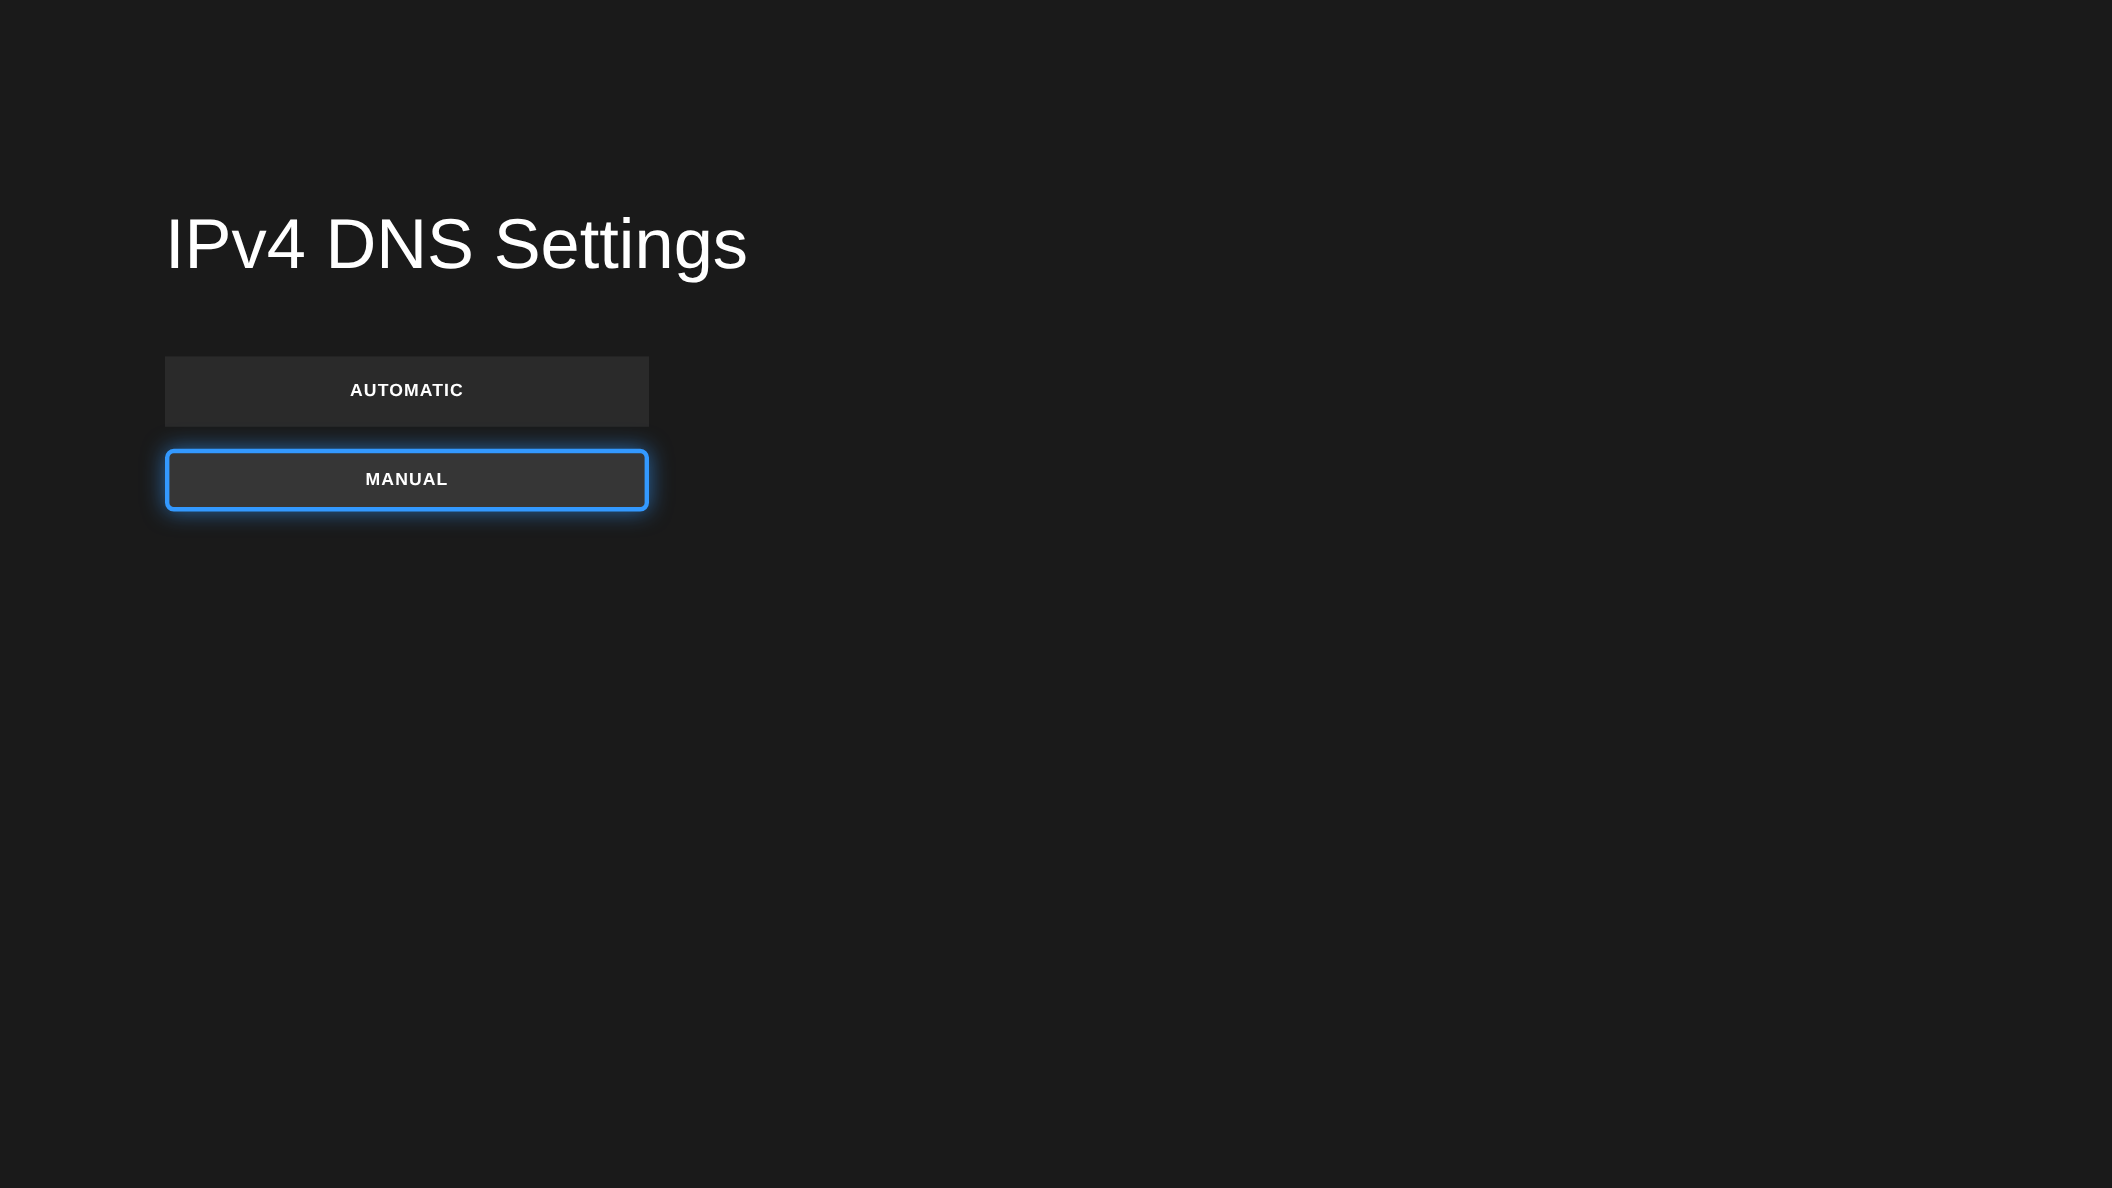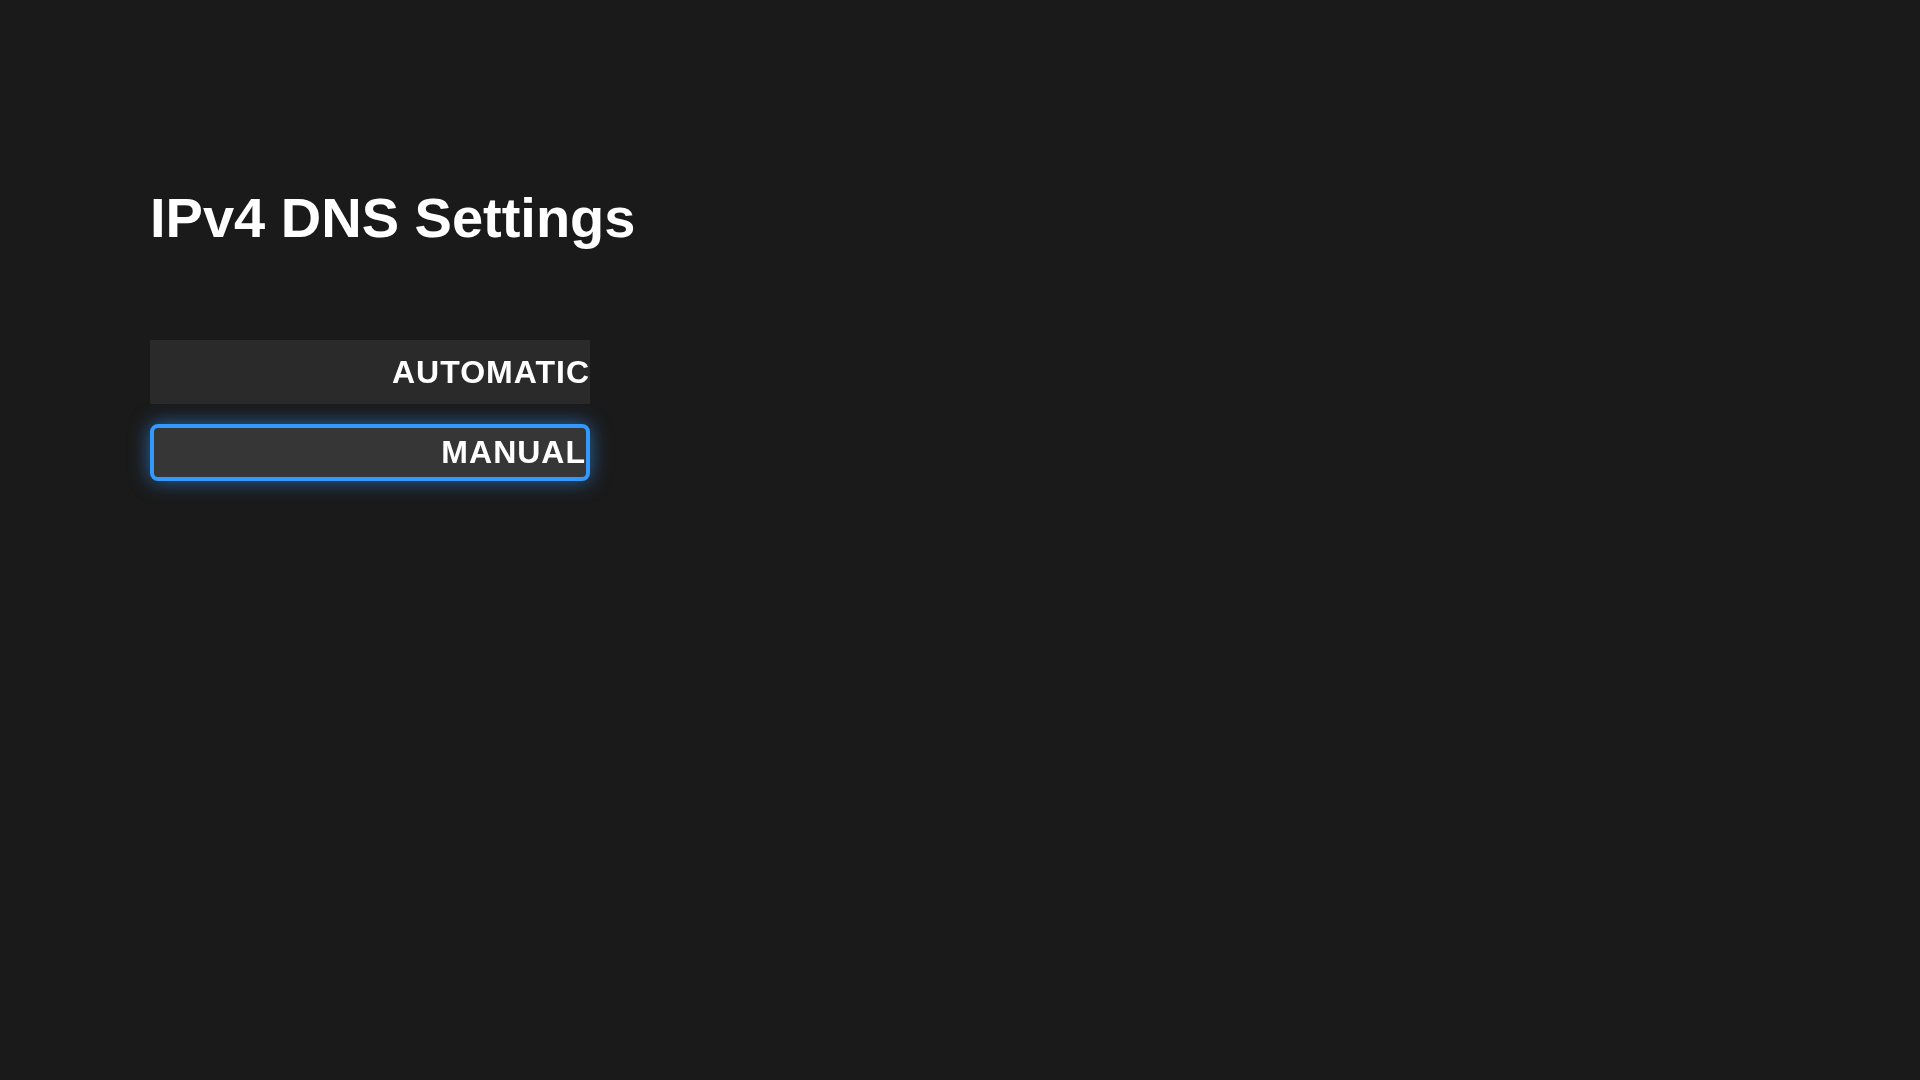--- a/index.html
+++ b/index.html
@@ -16,44 +16,44 @@
       overflow: hidden;
     }
     
     .container {
       padding-top: 185px;
       padding-left: 150px;
     }
     
     .page-title {
       color: #ffffff;
-      font-size: 56px;
-      font-weight: 700;
+      font-size: 64px;
+      font-weight: 400;
       letter-spacing: 0px;
-      margin-bottom: 90px;
+      margin-bottom: 65px;
     }
     
     .options-list {
       display: flex;
       flex-direction: column;
       gap: 20px;
     }
     
     .option-button {
       width: 440px;
       height: 64px;
       background-color: #2a2a2a;
       border: none;
       color: #ffffff;
-      font-size: 32px;
+      font-size: 16px;
       font-weight: 700;
       letter-spacing: 1px;
       display: flex;
       align-items: center;
-      justify-content: flex-end;
+      justify-content: center;
       cursor: pointer;
       position: relative;
     }
     
     .option-button.focused {
       background-color: #363636;
       height: 57px;
       border: 4px solid #3399ff;
       border-radius: 8px;
       box-shadow: 0 0 20px rgba(51, 153, 255, 0.6);

